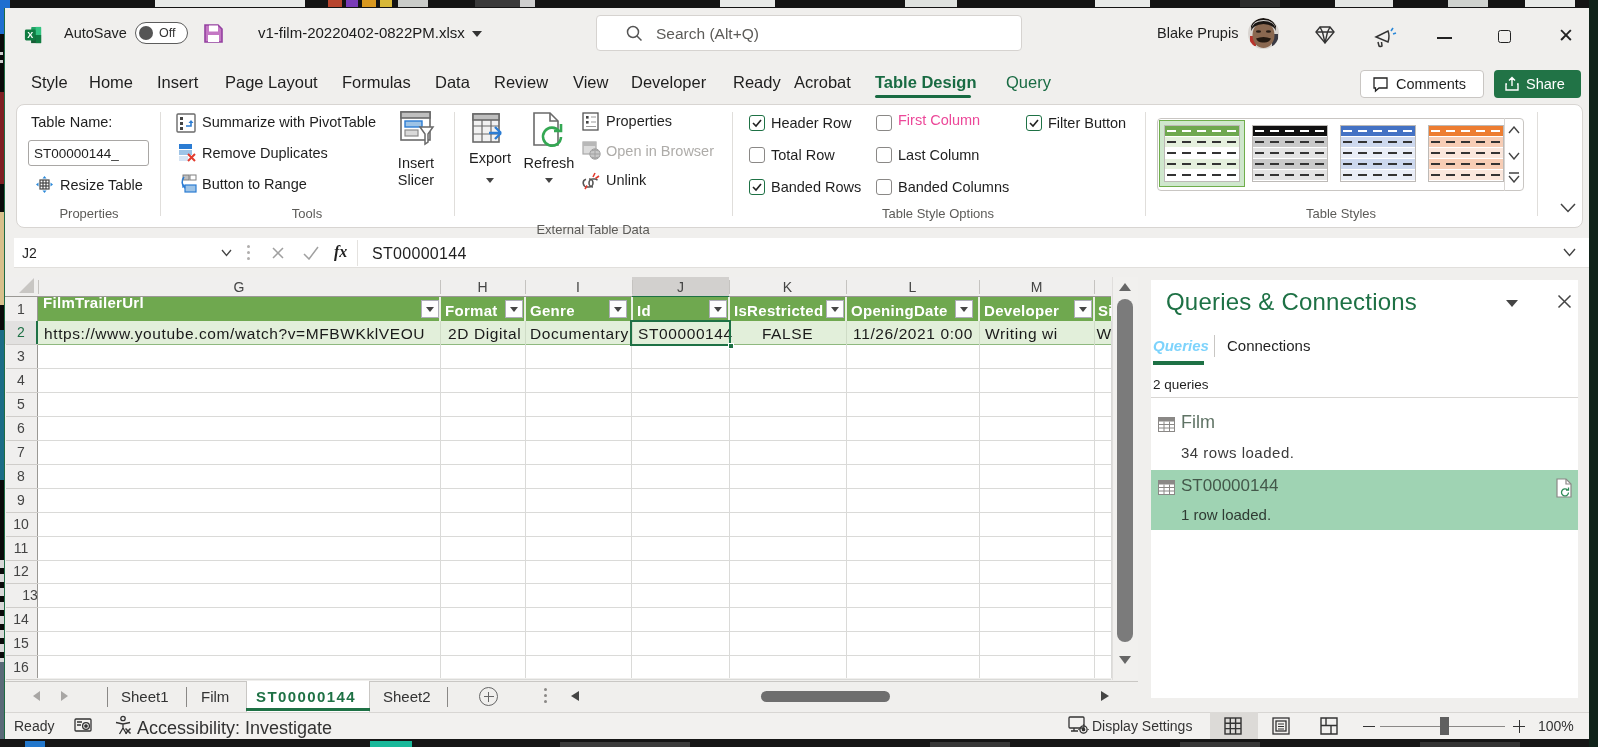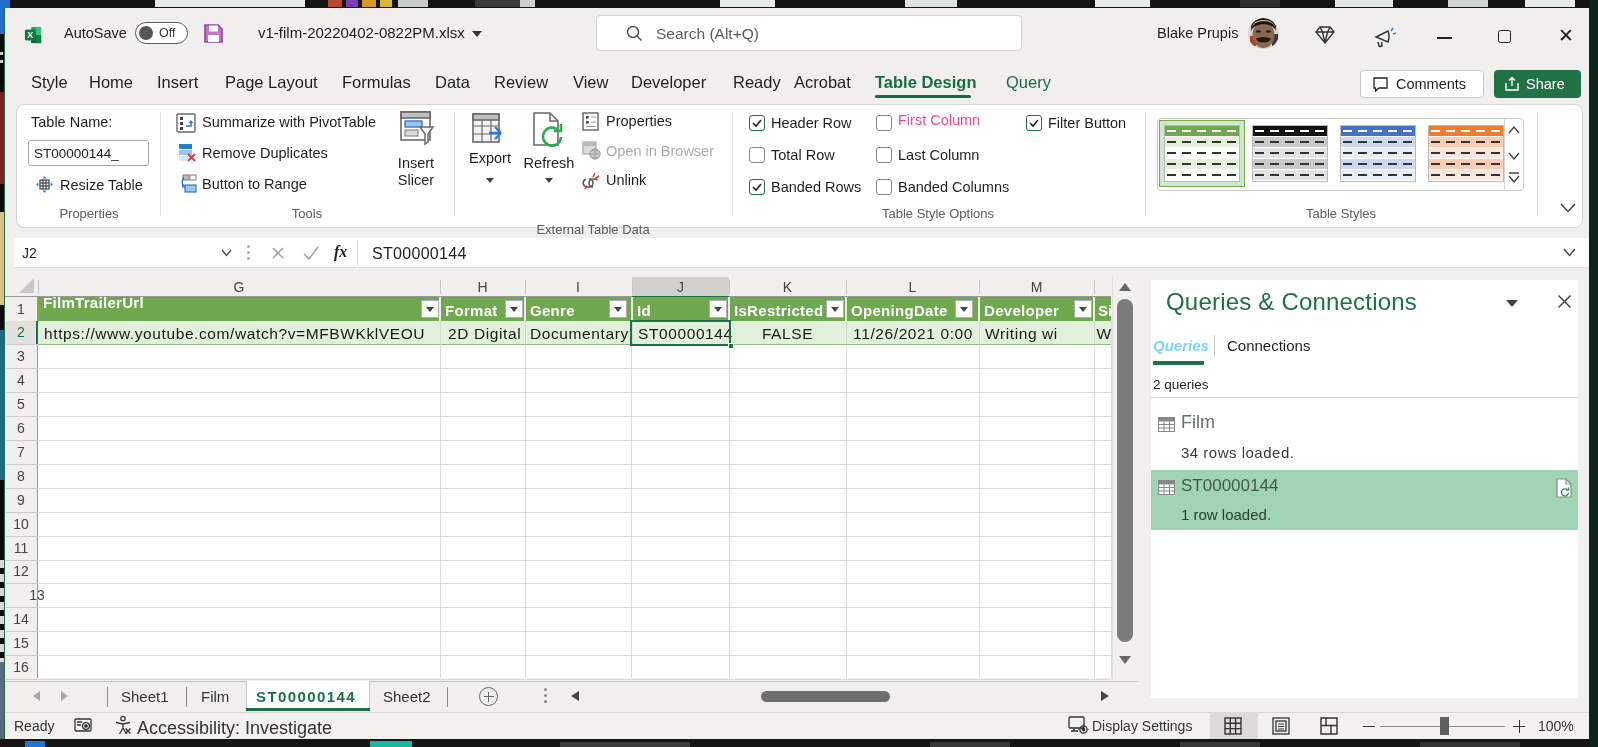--- a/index.html
+++ b/index.html
@@ -355,21 +355,21 @@
 <div class="a tx" style="left:21px;top:475.85px;transform:translate(-50%,-50%);font-size:14px;color:#444;">8</div>
 <div class="a" style="left:6px;top:487.8px;width:32px;height:1px;background:#cfcdca;"></div>
 <div class="a tx" style="left:21px;top:499.75px;transform:translate(-50%,-50%);font-size:14px;color:#444;">9</div>
 <div class="a" style="left:6px;top:511.7px;width:32px;height:1px;background:#cfcdca;"></div>
 <div class="a tx" style="left:21px;top:523.65px;transform:translate(-50%,-50%);font-size:14px;color:#444;">10</div>
 <div class="a" style="left:6px;top:535.6px;width:32px;height:1px;background:#cfcdca;"></div>
 <div class="a tx" style="left:21px;top:547.55px;transform:translate(-50%,-50%);font-size:14px;color:#444;">11</div>
 <div class="a" style="left:6px;top:559.5px;width:32px;height:1px;background:#cfcdca;"></div>
 <div class="a tx" style="left:21px;top:571.45px;transform:translate(-50%,-50%);font-size:14px;color:#444;">12</div>
 <div class="a" style="left:6px;top:583.4px;width:32px;height:1px;background:#cfcdca;"></div>
-<div class="a tx" style="left:37px;top:595.3499999999999px;transform:translate(-50%,-50%);font-size:14px;color:#444;">13</div>
+<div class="a tx" style="left:30px;top:595.3499999999999px;transform:translate(-50%,-50%);font-size:14px;color:#444;">13</div>
 <div class="a" style="left:6px;top:607.3px;width:32px;height:1px;background:#cfcdca;"></div>
 <div class="a tx" style="left:21px;top:619.25px;transform:translate(-50%,-50%);font-size:14px;color:#444;">14</div>
 <div class="a" style="left:6px;top:631.2px;width:32px;height:1px;background:#cfcdca;"></div>
 <div class="a tx" style="left:21px;top:643.1500000000001px;transform:translate(-50%,-50%);font-size:14px;color:#444;">15</div>
 <div class="a" style="left:6px;top:655.1px;width:32px;height:1px;background:#cfcdca;"></div>
 <div class="a tx" style="left:21px;top:667.05px;transform:translate(-50%,-50%);font-size:14px;color:#444;">16</div>
 <div class="a" style="left:6px;top:679.0px;width:32px;height:1px;background:#cfcdca;"></div>
 <div class="a" style="left:38px;top:344.4px;width:1073px;height:1px;background:#dadad8;"></div>
 <div class="a" style="left:38px;top:368.3px;width:1073px;height:1px;background:#dadad8;"></div>
 <div class="a" style="left:38px;top:392.2px;width:1073px;height:1px;background:#dadad8;"></div>

